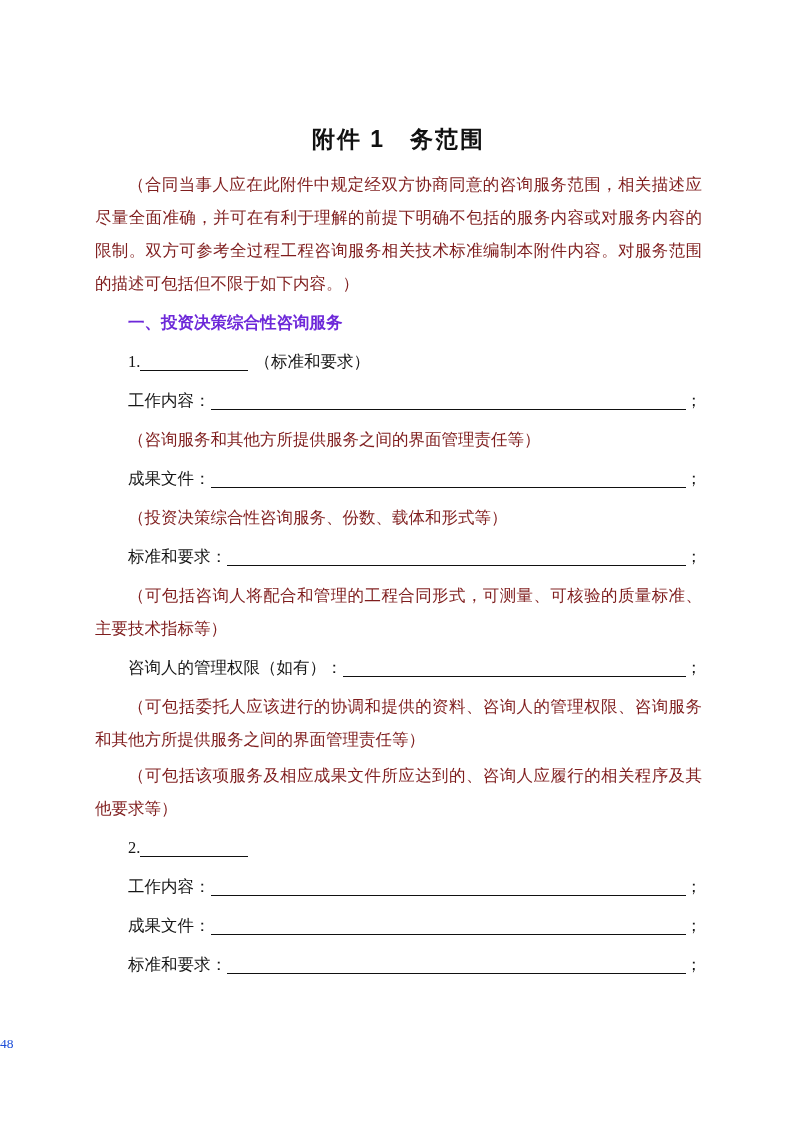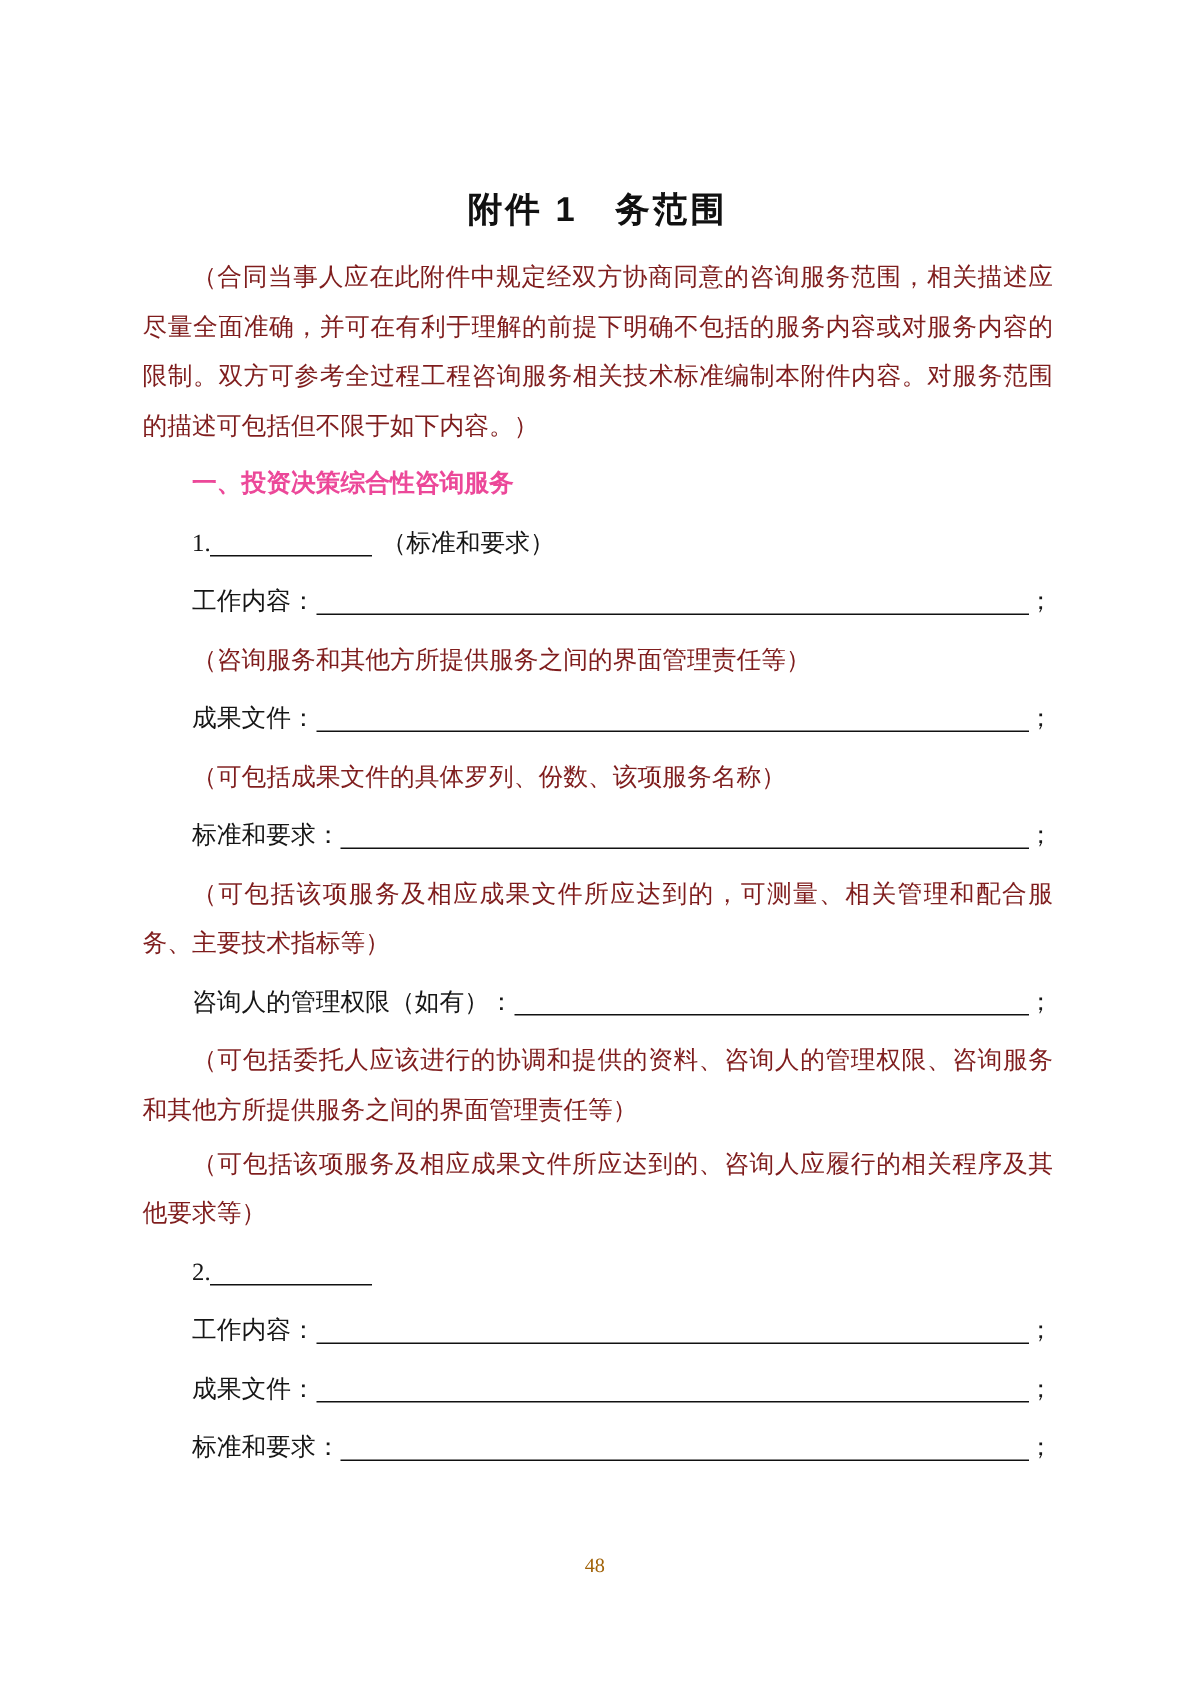--- a/index.html
+++ b/index.html
@@ -42,21 +42,21 @@
     color: #7f1d1d;
   }
   .section-heading {
     margin: 0;
     height: 39px;
     line-height: 39px;
     font-family: "Liberation Sans", sans-serif;
     font-size: 16.5px;
     font-weight: bold;
     text-indent: 33px;
-    color: #ec4899;
+    color: #6d28d9;
   }
   .line {
     display: flex;
     align-items: stretch;
     height: 39px;
     line-height: 39px;
     font-size: 16.5px;
     padding-left: 33px;
     white-space: nowrap;
   }
@@ -79,23 +79,22 @@
     border-bottom: 1.7px solid #111111;
   }
   .grow-blank { flex: 1 1 auto; }
   .fixed-blank { flex: 0 0 auto; width: 108px; }
   .note-inline { padding-left: 6px; }
   .page-number {
     position: absolute;
     left: 0;
     right: 0;
     top: 1036px;
-    text-align: center;
     font-size: 13.5px;
-    color: #a16207;
+    color: #1d4ed8;
   }
 </style>
 </head>
 <body>
 
 <div class="page">
   <div class="content">
 
     <h1 class="doc-title">附件 1　务范围</h1>
 
@@ -114,28 +113,28 @@
       <span class="blank grow-blank"></span>
       <span class="term">；</span>
     </div>
     <p class="para">（咨询服务和其他方所提供服务之间的界面管理责任等）</p>
 
     <div class="line">
       <span class="label">成果文件：</span>
       <span class="blank grow-blank"></span>
       <span class="term">；</span>
     </div>
-    <p class="para">（可包括成果文件的具体罗列、份数、该项服务名称）</p>
+    <p class="para">（投资决策综合性咨询服务、份数、载体和形式等）</p>
 
     <div class="line">
       <span class="label">标准和要求：</span>
       <span class="blank grow-blank"></span>
       <span class="term">；</span>
     </div>
-    <p class="para">（可包括该项服务及相应成果文件所应达到的，可测量、相关管理和配合服务、主要技术指标等）</p>
+    <p class="para">（可包括咨询人将配合和管理的工程合同形式，可测量、可核验的质量标准、主要技术指标等）</p>
 
     <div class="line">
       <span class="label">咨询人的管理权限（如有）：</span>
       <span class="blank grow-blank"></span>
       <span class="term">；</span>
     </div>
     <p class="para">（可包括委托人应该进行的协调和提供的资料、咨询人的管理权限、咨询服务和其他方所提供服务之间的界面管理责任等）</p>
 
     <p class="para">（可包括该项服务及相应成果文件所应达到的、咨询人应履行的相关程序及其他要求等）</p>
 

